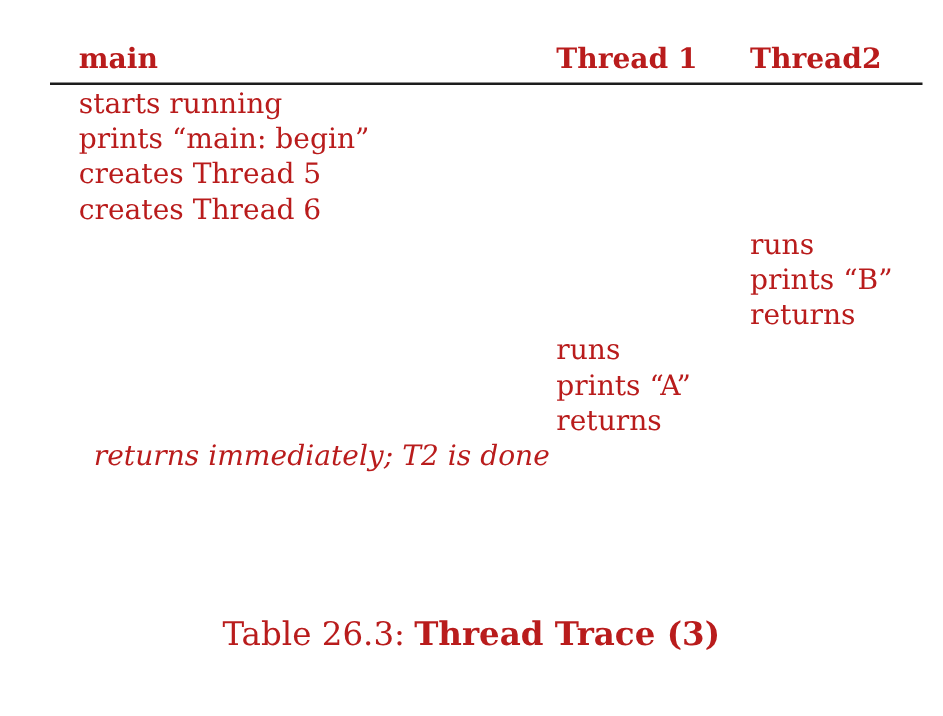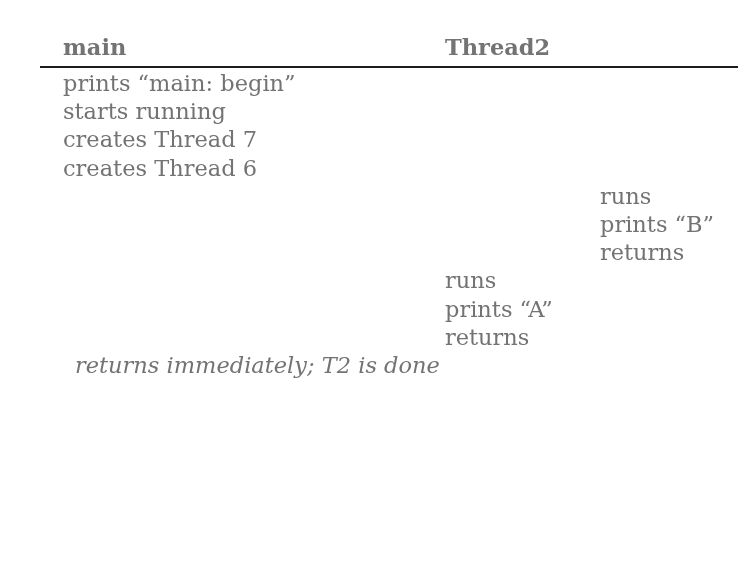--- a/index.html
+++ b/index.html
@@ -2,21 +2,21 @@
 <html><head>
 <meta charset="utf-8">
 <style>
   * { margin: 0; padding: 0; box-sizing: border-box; }
   html, body { background: #ffffff; }
   .page {
     position: relative;
     width: 754px;
     height: 573px;
     background: #ffffff;
-    color: #737373;
+    color: #b91c1c;
     font-family: "DejaVu Serif", serif;
     overflow: hidden;
   }
   .table-wrap {
     position: absolute;
     left: 40px;
     top: 33px;
     width: 698px;
   }
   .grid-row {
@@ -55,36 +55,37 @@
   .caption .bold { font-weight: bold; }
 </style>
 </head>
 <body>
 
 <div class="page">
   <div class="table-wrap">
 
     <div class="grid-row header-row">
       <span class="cell main-cell">main</span>
+      <span class="cell">Thread 1</span>
       <span class="cell">Thread2</span>
     </div>
 
     <div class="body-rows">
+      <div class="grid-row row">
+        <span class="cell main-cell">starts running</span>
+        <span class="cell"></span>
+        <span class="cell"></span>
+      </div>
       <div class="grid-row row">
         <span class="cell main-cell">prints “main: begin”</span>
         <span class="cell"></span>
         <span class="cell"></span>
       </div>
       <div class="grid-row row">
-        <span class="cell main-cell">starts running</span>
-        <span class="cell"></span>
-        <span class="cell"></span>
-      </div>
-      <div class="grid-row row">
-        <span class="cell main-cell">creates Thread 7</span>
+        <span class="cell main-cell">creates Thread 5</span>
         <span class="cell"></span>
         <span class="cell"></span>
       </div>
       <div class="grid-row row">
         <span class="cell main-cell">creates Thread 6</span>
         <span class="cell"></span>
         <span class="cell"></span>
       </div>
       <div class="grid-row row">
         <span class="cell main-cell"></span>
@@ -121,13 +122,16 @@
         <span class="cell"></span>
       </div>
       <div class="grid-row row">
         <span class="cell main-cell italic-cell">returns immediately; T2 is done</span>
         <span class="cell"></span>
         <span class="cell"></span>
       </div>
     </div>
   </div>
 
+  <div class="caption">
+    <span class="label">Table 26.3:</span><span class="bold">Thread Trace (3)</span>
+  </div>
 </div>
 
 </body></html>

